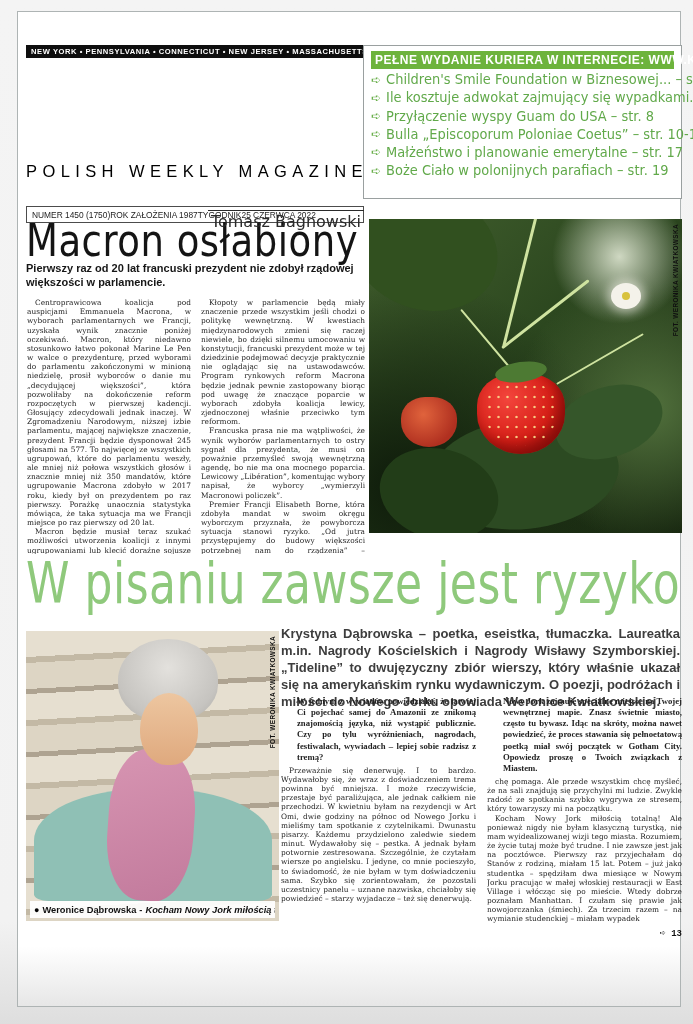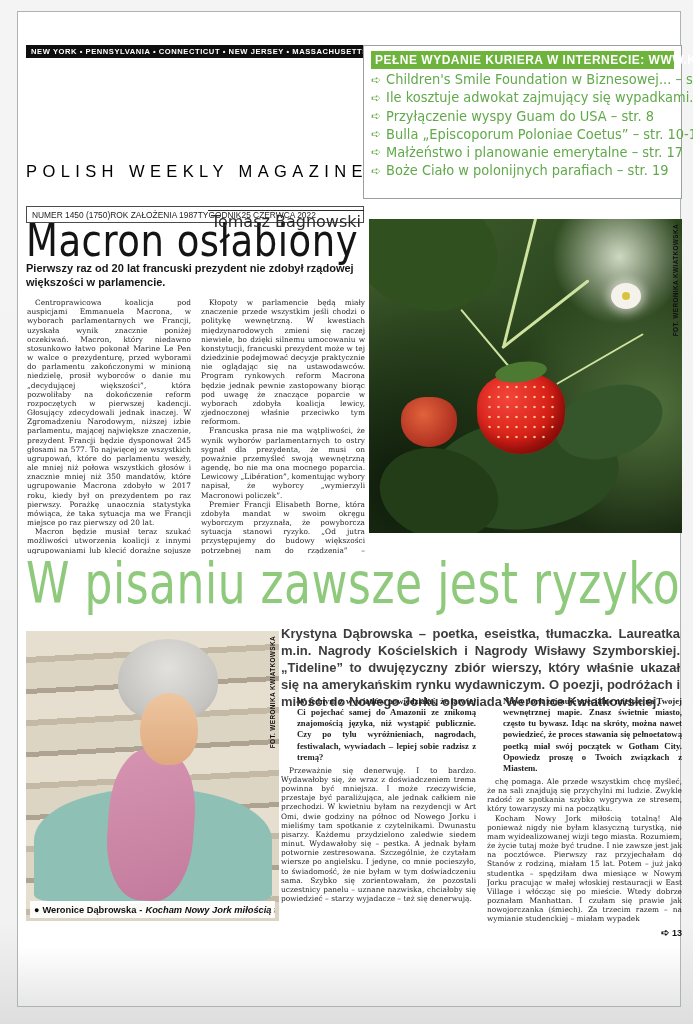--- a/index.html
+++ b/index.html
@@ -48,21 +48,21 @@
   .m-byline { position:absolute; right:0; top:2px; border-top:1.5px solid #2a2a2a; padding:1px 3px 0 3px;
               font-family:"DejaVu Sans", sans-serif; font-size:16px; color:#2a2a2a; }
   .m-lead { position:absolute; left:8px; top:250px; width:338px; font-weight:bold; font-size:11px;
             line-height:1.25; color:#161616; text-align:left; }
   .m-cols { position:absolute; left:9px; top:286px; width:338px; height:256px; display:flex; gap:10px; }
   .col { flex:1; overflow:hidden; }
   .para { font-family:"DejaVu Serif", serif; font-size:7.4px; line-height:1.24; text-align:justify;
           text-indent:8px; color:#1c1c1c; }
   .para.bold { font-family:Liberation Serif, serif; font-weight:bold; font-size:8.7px;
                line-height:1.28; text-indent:0; margin:4px 0 3px 16px; color:#222; }
-  .cont-marker { text-align:right; font-weight:bold; font-size:9px; color:#111; margin-top:3px; }
+  .cont-marker { text-align:right; font-weight:bold; font-size:9px; color:#111; margin-top:3px;font-family:Liberation Mono, monospace; }
   .cont-arrow { font-size:10px; }
 
   
   .photo1 { position:absolute; left:351px; top:207px; width:313px; height:314px; overflow:hidden;
             background:
               radial-gradient(circle at 80% 12%, #cfd8c2 0%, rgba(207,216,194,0) 18%),
               radial-gradient(circle at 90% 60%, #51703c 0%, rgba(81,112,60,0) 40%),
               radial-gradient(circle at 10% 85%, #0f1c0b 0%, rgba(15,28,11,0) 55%),
               linear-gradient(135deg,#42602e 0%, #2c471f 45%, #16250f 100%); }
   .leaf { position:absolute; background:#2e4d24; border-radius:50%; }

